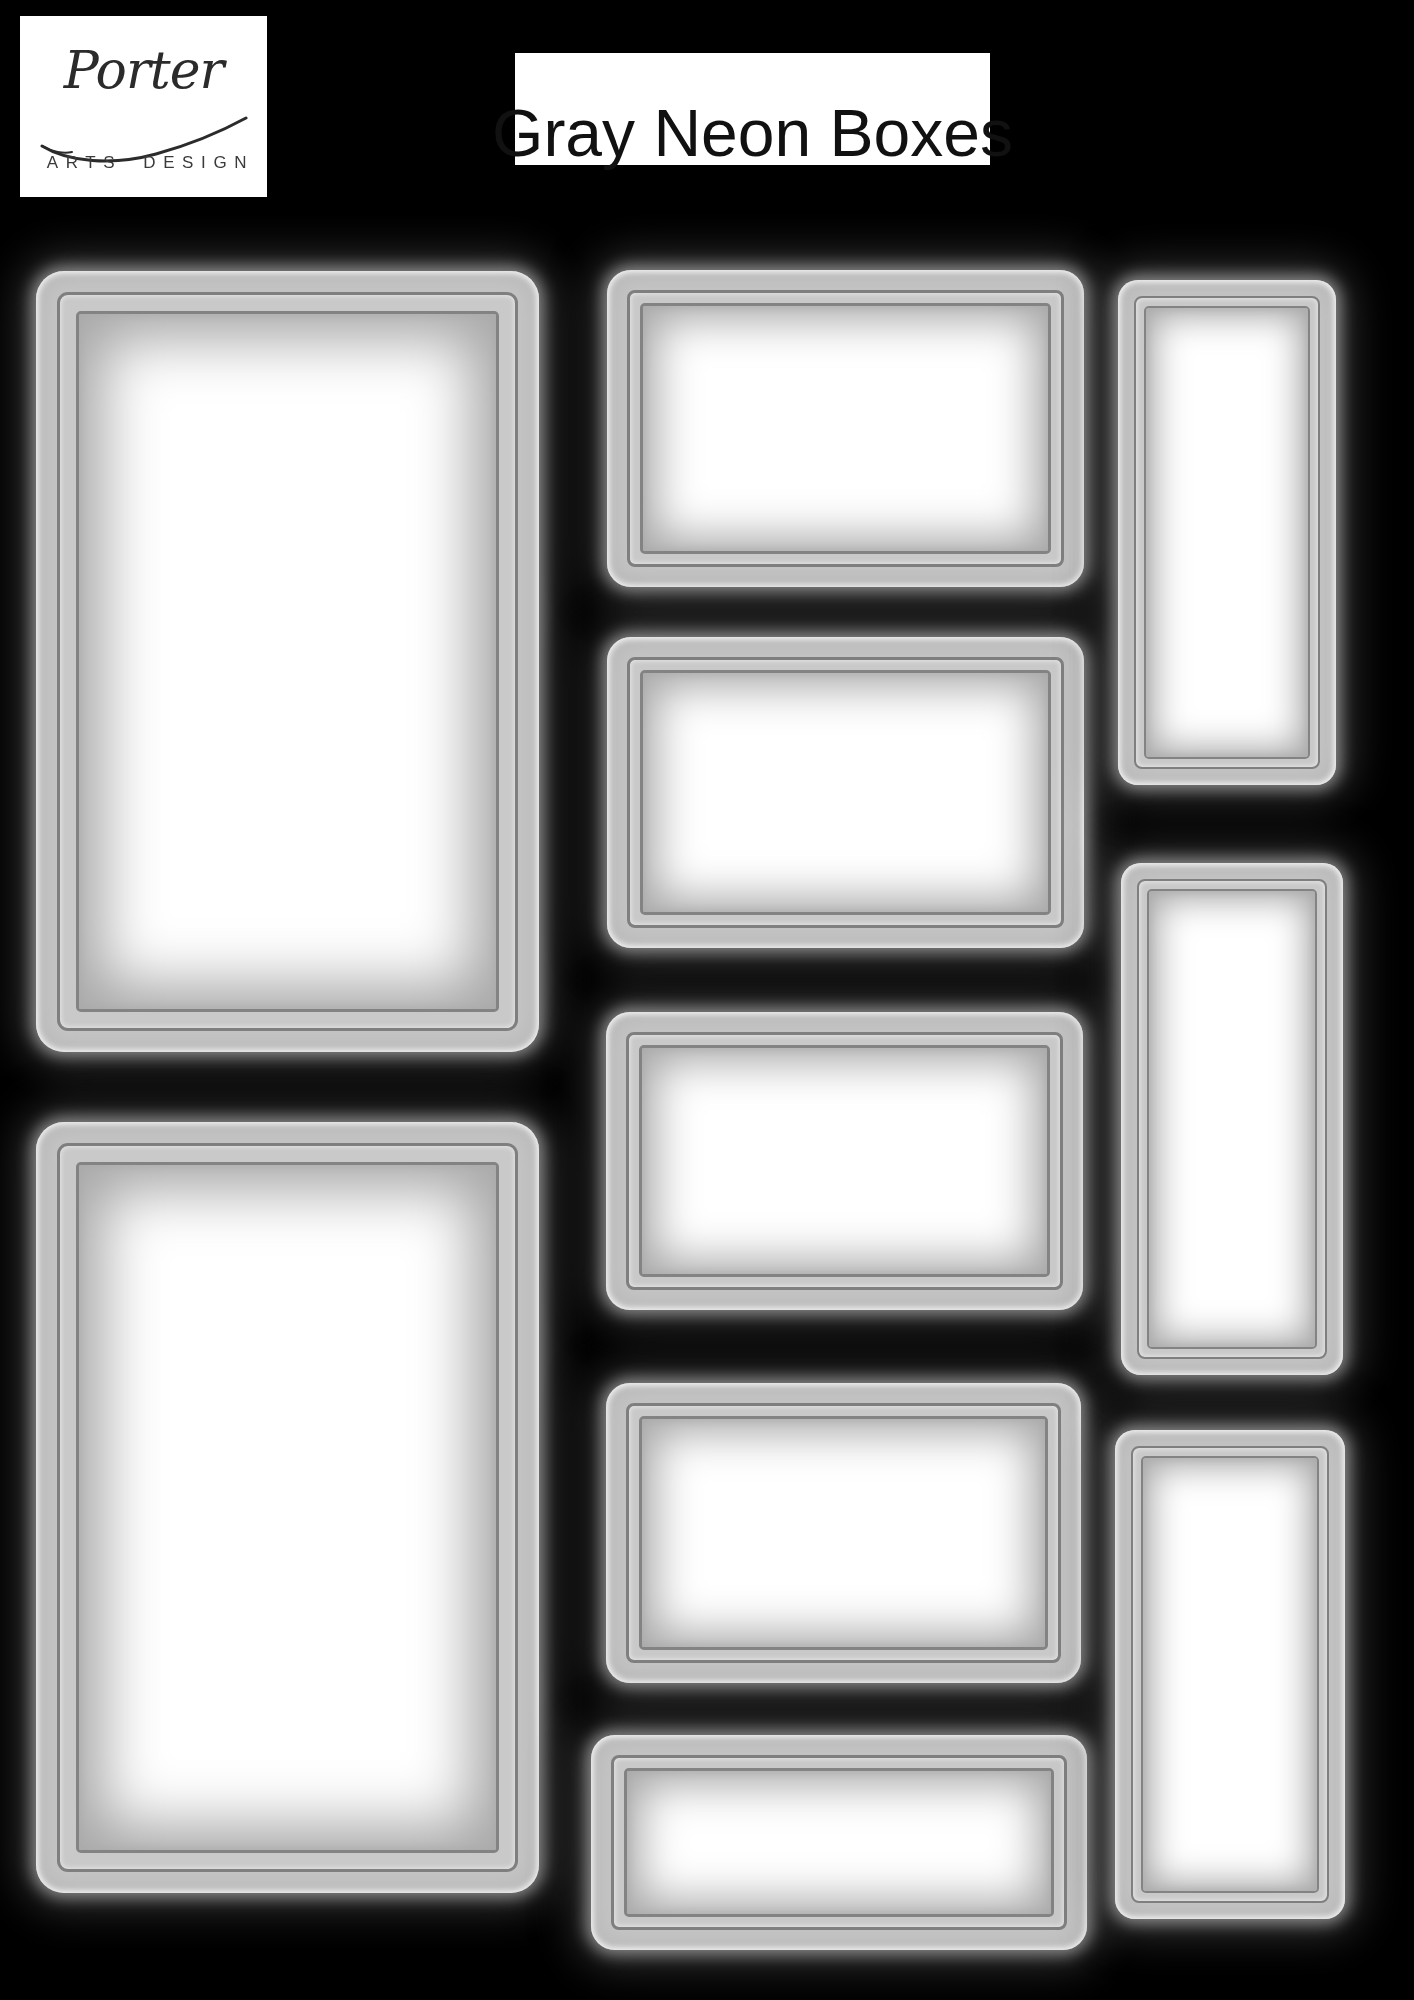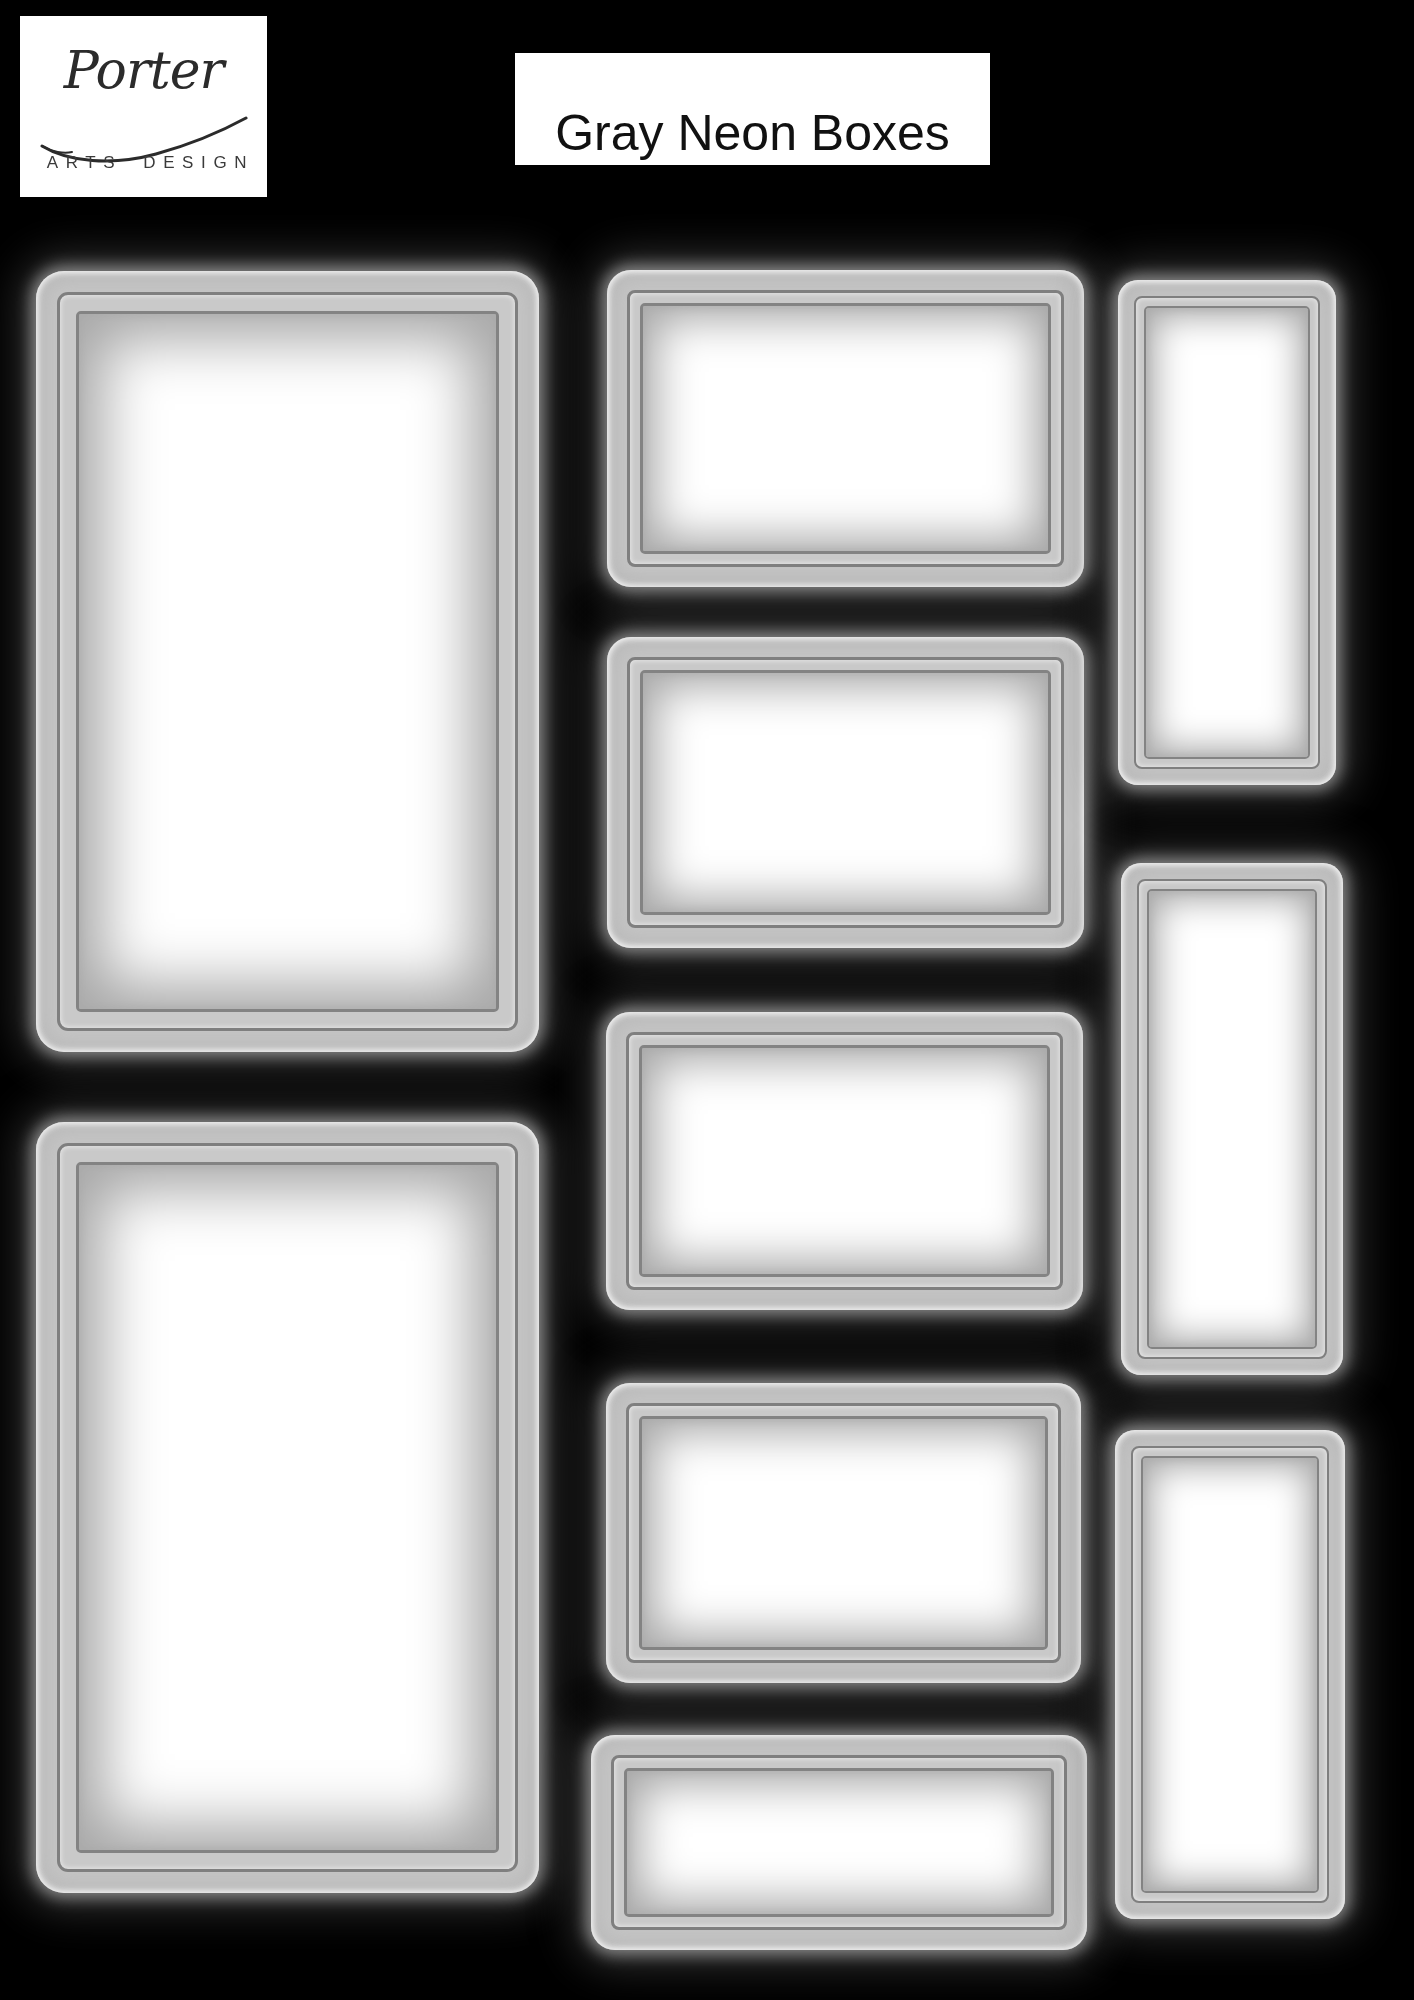--- a/index.html
+++ b/index.html
@@ -41,21 +41,21 @@
     letter-spacing:.45em;word-spacing:.5em;
     color:#3a3a3a;
     padding-left:14px;
   }
   .title-card{
     position:absolute;left:515px;top:53px;width:475px;height:112px;
     background:var(--card-bg,#fff);
     display:flex;align-items:center;justify-content:center;
   }
   .title-text{
-    font-size:50px;font-weight:400;
+    font-size:66px;font-weight:400;
     color:var(--title-text,#111);
     white-space:nowrap;
     margin-top:48px;
   }
 
   
   .neon-box{position:absolute;}
   .size-large {--r:28px;--band:21px;--ring:3px;--gap:16px;--bevel:58px;--spread:26px;}
   .size-medium{--r:24px;--band:20px;--ring:3px;--gap:10px;--bevel:44px;--spread:14px;}
   .size-small {--r:20px;--band:16px;--ring:2px;--gap:8px; --bevel:34px;--spread:9px;}

